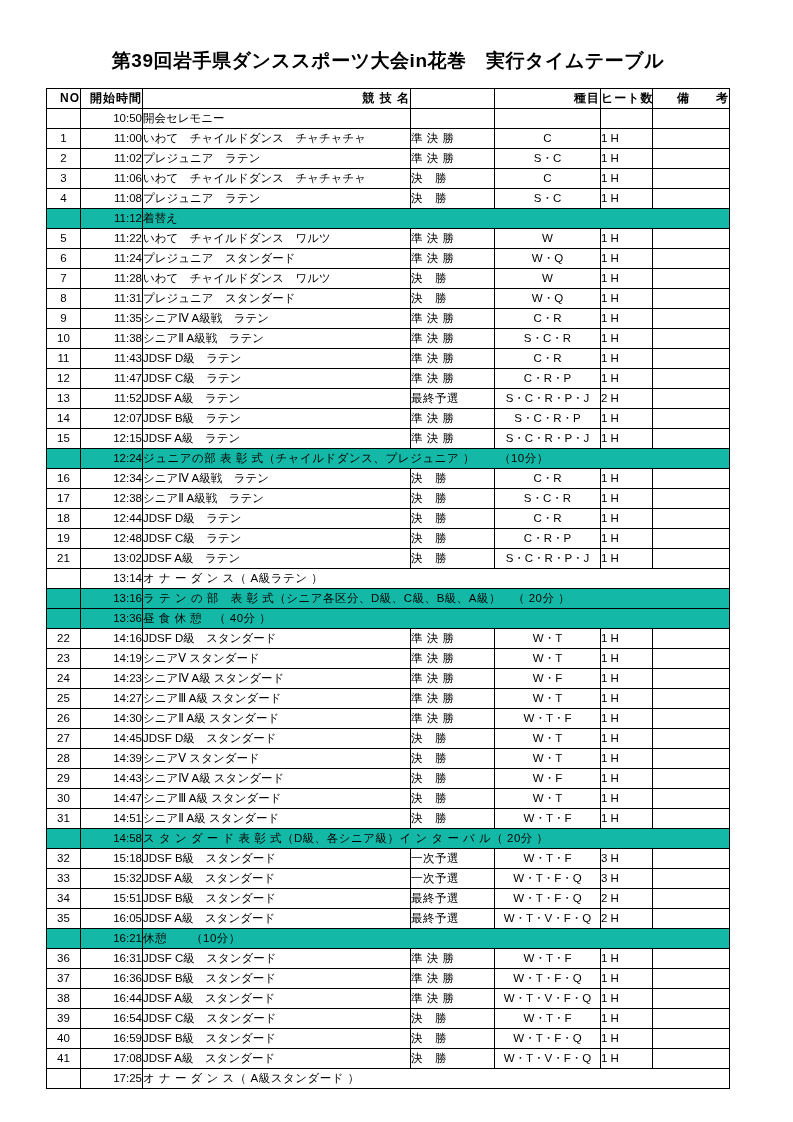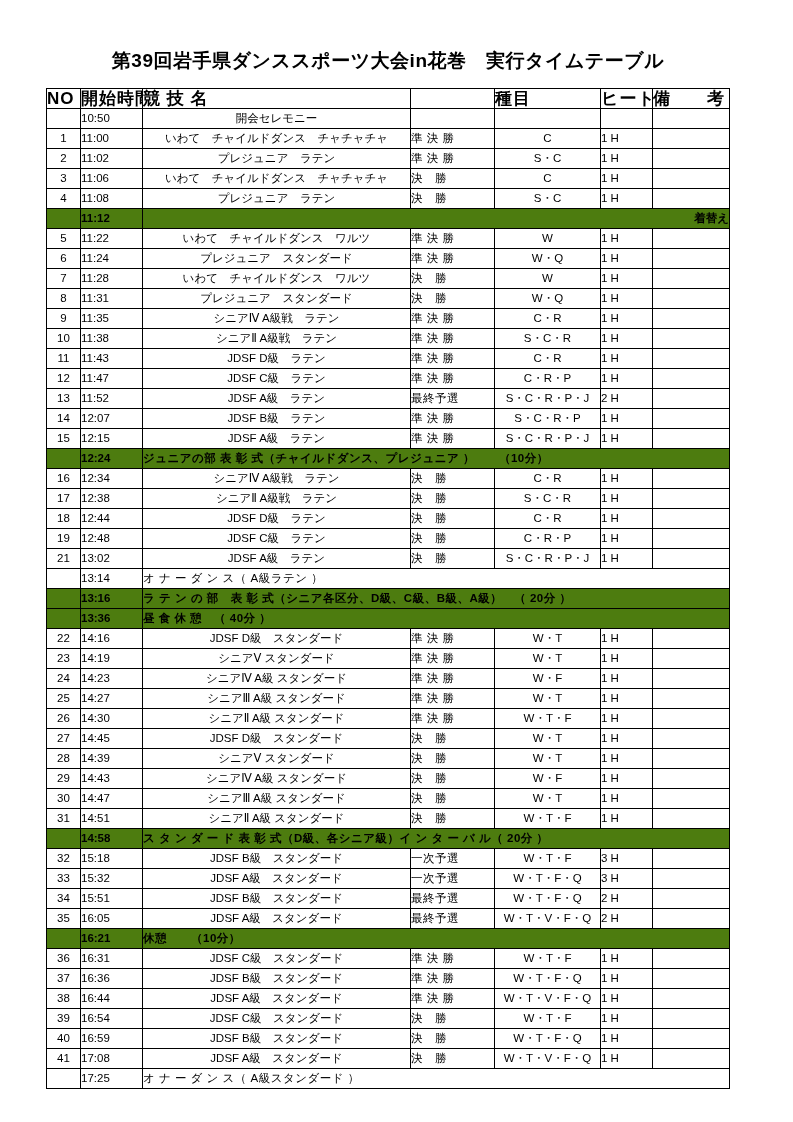--- a/index.html
+++ b/index.html
@@ -40,51 +40,51 @@
     border: 1px solid #000000;
     padding: 0;
     height: 19px;
     line-height: 19px;
     vertical-align: middle;
     overflow: hidden;
     white-space: nowrap;
   }
   thead th {
     font-weight: bold;
-    text-align: left;
-    font-size: 17px;
+    text-align: right;
+    font-size: 12px;
     letter-spacing: 1px;
   }
   
   col.c-no     { width: 34px; }
   col.c-time   { width: 62px; }
   col.c-name   { width: 268px; }
   col.c-round  { width: 84px; }
   col.c-item   { width: 106px; }
   col.c-heat   { width: 52px; }
   col.c-note   { width: 77px; }
 
   td.no     { text-align: center; }
-  td.time   { text-align: left; }
-  td.name   { text-align: center; padding-left: 28px; }
+  td.time   { text-align: right; }
+  td.name   { text-align: left; padding-left: 28px; }
   td.round  { text-align: left; letter-spacing: 0.5px; }
   td.item   { text-align: center; }
   td.heat   { text-align: left; }
   td.note   { text-align: center; }
 
   
   td.span-center {
     text-align: left;
     letter-spacing: 0.5px;
   }
   td.span-left {
-    text-align: right;
+    text-align: left;
     padding-left: 28px;
   }
-  tr.pink td { background: #4d7c0f; font-weight: bold; }
+  tr.pink td { background: #14b8a6; }
 </style>
 </head>
 <body>
 
 <div class="page">
 
   <div class="doc-title">第39回岩手県ダンススポーツ大会in花巻　実行タイムテーブル</div>
 
   <table class="timetable">
     <colgroup>

